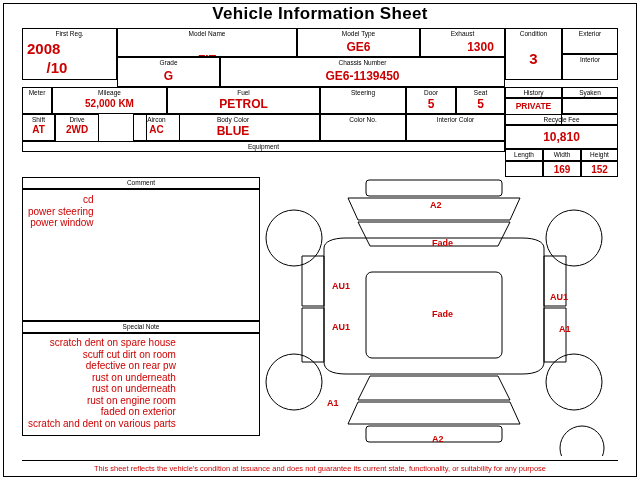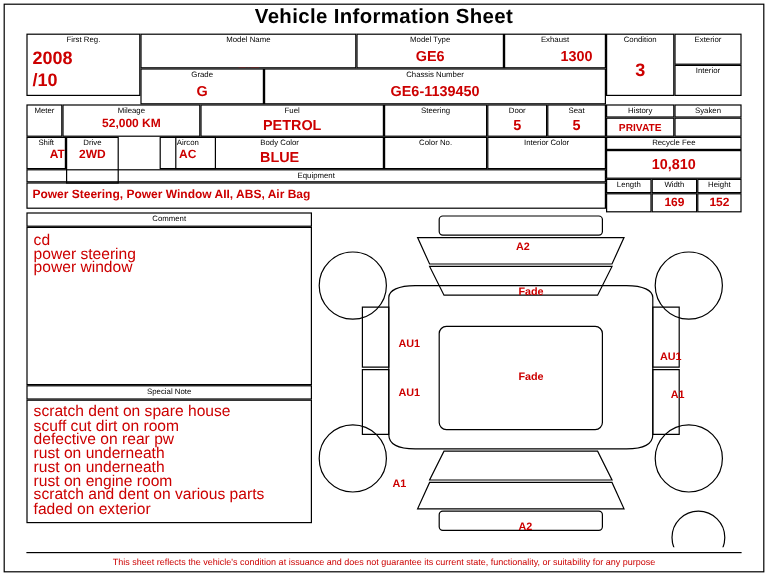--- a/index.html
+++ b/index.html
@@ -56,23 +56,24 @@
   .val.sm  { font-size: 10px; }
   .val.xs  { font-size: 8.5px; }
   .val.left { text-align: left; padding-left: 4px; }
   .vsplit {
     position: absolute;
     background: #000;
   }
   .comment-body {
     position: absolute;
     color: #cc0000;
-    font-size: 13px;
+    font-size: 10px;
     line-height: 11.5px;
     padding-left: 5px;
+    text-align: right;
   }
   .footer {
     position: absolute;
     left: 0;
     top: 464px;
     width: 640px;
     text-align: center;
     font-size: 7.5px;
     color: #cc0000;
   }
@@ -103,21 +104,21 @@
 
 <div class="sheet">
 
   <div class="outerframe"></div>
 
   <div class="title">Vehicle Information Sheet</div>
 
   <div class="cell" style="left:22px; top:28px; width:95px; height:52px;">
     <div class="lbl">First Reg.</div>
     <div class="val big" style="position:absolute; left:4px; top:12px; width:60px; text-align:left;">2008</div>
-    <div class="val big" style="position:absolute; left:4px; top:31px; width:60px; text-align:left;">/10</div>
+    <div class="val big" style="position:absolute; left:4px; top:31px; width:60px; text-align:center;">/10</div>
   </div>
 
   <div class="cell" style="left:117px; top:28px; width:180px; height:29px;">
     <div class="lbl">Model Name</div>
     <div class="val mid" style="margin-top:16px;">FIT</div>
   </div>
 
   <div class="cell" style="left:297px; top:28px; width:123px; height:29px;">
     <div class="lbl">Model Type</div>
     <div class="val mid" style="margin-top:3px;">GE6</div>
@@ -176,32 +177,32 @@
     <div class="lbl">Seat</div>
     <div class="val mid" style="margin-top:1px;">5</div>
   </div>
 
   <div class="cell" style="left:505px; top:87px; width:57px; height:11px;">
     <div class="lbl">History</div>
   </div>
   <div class="cell" style="left:562px; top:87px; width:56px; height:11px;">
     <div class="lbl">Syaken</div>
   </div>
-  <div class="cell" style="left:505px; top:98px; width:57px; height:16px;">
+  <div class="cell" style="left:505px; top:98px; width:57px; height:28px;">
     <div class="val xs" style="margin-top:3px;">PRIVATE</div>
   </div>
   <div class="cell" style="left:562px; top:98px; width:56px; height:16px;">
     <div class="val xs" style="margin-top:3px;"></div>
   </div>
 
   <div class="cell" style="left:22px; top:114px; width:33px; height:27px;">
     <div class="lbl">Shift</div>
-    <div class="val sm" style="margin-top:1px;text-align:right;">AT</div>
-  </div>
-  <div class="cell" style="left:55px; top:114px; width:44px; height:39px;">
+    <div class="val sm" style="margin-top:1px;">AT</div>
+  </div>
+  <div class="cell" style="left:55px; top:114px; width:44px; height:28px;">
     <div class="lbl">Drive</div>
     <div class="val sm" style="margin-top:1px;">2WD</div>
   </div>
   <div class="cell" style="left:99px; top:114px; width:47px; height:27px;margin-left:34px;">
     <div class="lbl">Aircon</div>
     <div class="val sm" style="margin-top:1px;">AC</div>
   </div>
   <div class="cell" style="left:146px; top:114px; width:174px; height:27px;">
     <div class="lbl">Body Color</div>
     <div class="val mid" style="margin-top:1px;">BLUE</div>
@@ -217,23 +218,20 @@
 
   <div class="cell" style="left:505px; top:114px; width:113px; height:11px;">
     <div class="lbl">Recycle Fee</div>
   </div>
   <div class="cell" style="left:505px; top:125px; width:113px; height:24px;">
     <div class="val mid" style="margin-top:5px;">10,810</div>
   </div>
 
   <div class="cell" style="left:22px; top:141px; width:483px; height:11px;">
     <div class="lbl">Equipment</div>
-  </div>
-  <div class="cell" style="left:22px; top:152px; width:483px; height:22px;">
-    <div class="val sm left" style="margin-top:5px;">Power Steering, Power Window  AII, ABS, Air Bag</div>
   </div>
 
   <div class="cell" style="left:505px; top:149px; width:38px; height:12px;">
     <div class="lbl">Length</div>
   </div>
   <div class="cell" style="left:543px; top:149px; width:38px; height:12px;">
     <div class="lbl">Width</div>
   </div>
   <div class="cell" style="left:581px; top:149px; width:37px; height:12px;">
     <div class="lbl">Height</div>
@@ -263,22 +261,22 @@
     <div class="lbl">Special Note</div>
   </div>
   <div class="cell" style="left:22px; top:333px; width:238px; height:103px;">
     <div class="comment-body" style="left:0; top:3px;">
       <div>scratch dent on spare house</div>
       <div>scuff cut  dirt on room</div>
       <div>defective on rear pw</div>
       <div>rust on underneath</div>
       <div>rust on underneath</div>
       <div>rust on engine room</div>
+      <div>faded on exterior</div>
       <div>scratch and dent on various parts</div>
-      <div>faded on exterior</div>
     </div>
   </div>
 
   <div class="diag">
     <svg width="372" height="280" viewBox="0 0 372 280">
       <g fill="none" stroke="#000" stroke-width="1">
 
         <rect x="104" y="4" width="136" height="16" rx="3"></rect>
 
         <path d="M86 22 L258 22 L248 44 L96 44 Z"></path>

